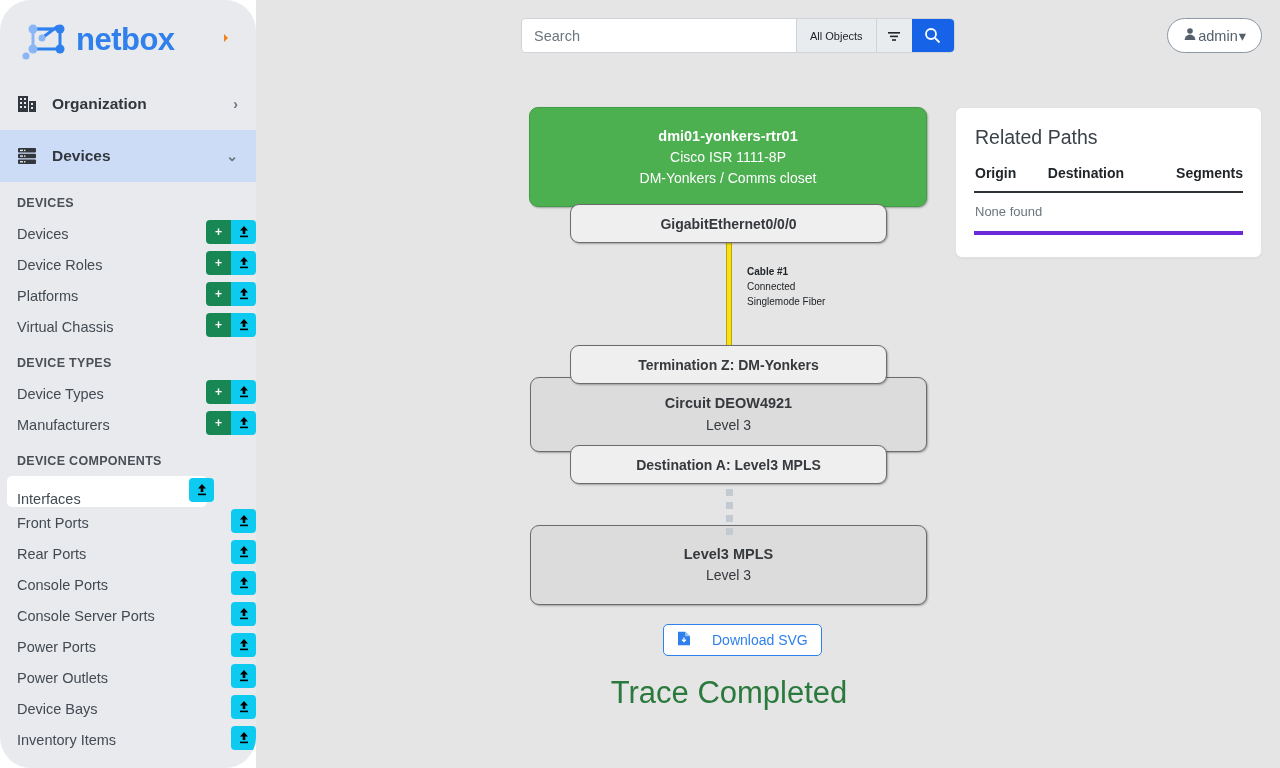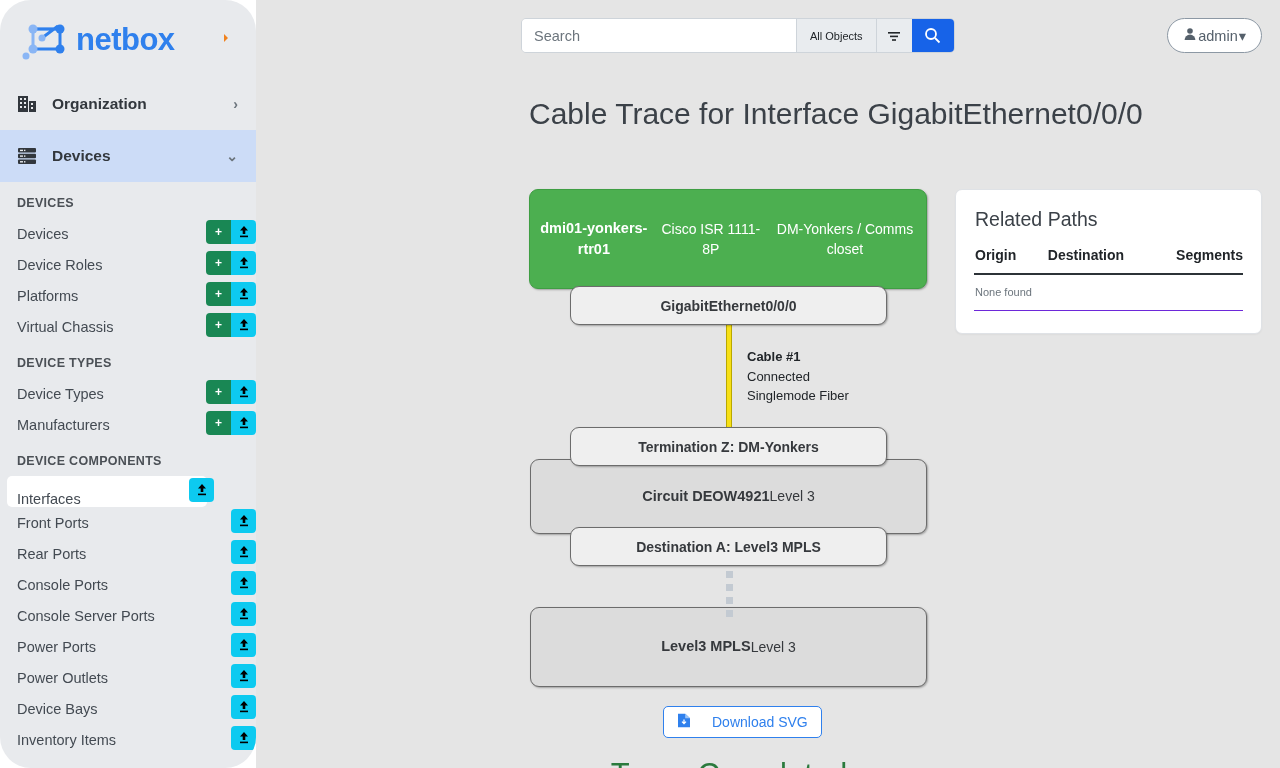--- a/index.html
+++ b/index.html
@@ -151,21 +151,21 @@
   .side-col { flex: 1; }
 
   
   .trace { position: relative; width: 400px; height: 500px; }
 
   .node {
     position: absolute;
     border-radius: 9px;
     border: 1px solid #6c6c6c;
     box-shadow: 1px 1px 2px rgba(0,0,0,0.30);
-    display: flex; flex-direction: row;
+    display: flex; flex-direction: column;
     align-items: center; justify-content: center;
     text-align: center;
   }
   .node-device {
     left: 0; top: 0; width: 398px; height: 100px;
     background: #4caf50;
     border-color: #3f9e43;
     color: #fff;
   }
   .node-device .n-title { font-size: 14.5px; font-weight: 700; line-height: 1.45; }
@@ -201,21 +201,21 @@
     position: absolute;
     left: 197px; top: 135px;
     width: 6px; height: 104px;
     background: #f7e017;
     border-left: 1px solid #b9a800;
     border-right: 1px solid #b9a800;
     z-index: 1;
   }
   .cable-label {
     position: absolute; left: 218px; top: 158px;
-    font-size: 13px; color: #212529; line-height: 1.49;
+    font-size: 10px; color: #212529; line-height: 1.49;
     text-align: left;
   }
   .cable-label .cl-strong { font-weight: 700; }
 
   .dots { position: absolute; left: 197px; top: 382px; z-index: 1; }
   .dots i {
     display: block; width: 7px; height: 7px;
     background: #c3cad2; margin-bottom: 6px;
   }
 
@@ -245,23 +245,23 @@
     box-shadow: 0 1px 2px rgba(0,0,0,0.04);
   }
   .card-title { font-size: 19.5px; font-weight: 400; color: #3b4148; padding: 0 0 16px 1px; }
   table.paths { width: 100%; border-collapse: collapse; }
   table.paths th {
     text-align: left; font-size: 14px; font-weight: 700; color: #212529;
     padding: 0 0 10px 1px;
     border-bottom: 2px solid #2c3237;
   }
   table.paths td {
-    font-size: 11px; color: #6c757d;
+    font-size: 13px; color: #6c757d;
     padding: 11px 0 12px 1px;
-    border-bottom: 1px solid #6d28d9;
+    border-bottom: 4px solid #6d28d9;
   }
 </style>
 </head>
 <body>
 
 <div class="app">
 
   <aside class="sidebar">
 
     <div class="brand">
@@ -537,21 +537,20 @@
           <svg width="14" height="14" viewBox="0 0 14 14" fill="#55606b">
             <circle cx="7" cy="4" r="2.8"></circle>
             <path d="M1.6 13 a5.4 5.4 0 0 1 10.8 0z"></path>
           </svg>
         </span>
         <span>admin</span>
         <span>▾</span>
       </div>
     </div>
 
-    <h1 class="page-title">Cable Trace for Interface GigabitEthernet0/0/0</h1>
 
     <div class="content">
 
       <div class="trace-col">
         <div class="trace">
 
           <div class="node node-device">
             <div class="n-title">dmi01-yonkers-rtr01</div>
             <div class="n-sub">Cisco ISR 1111-8P</div>
             <div class="n-sub">DM-Yonkers / Comms closet</div>

